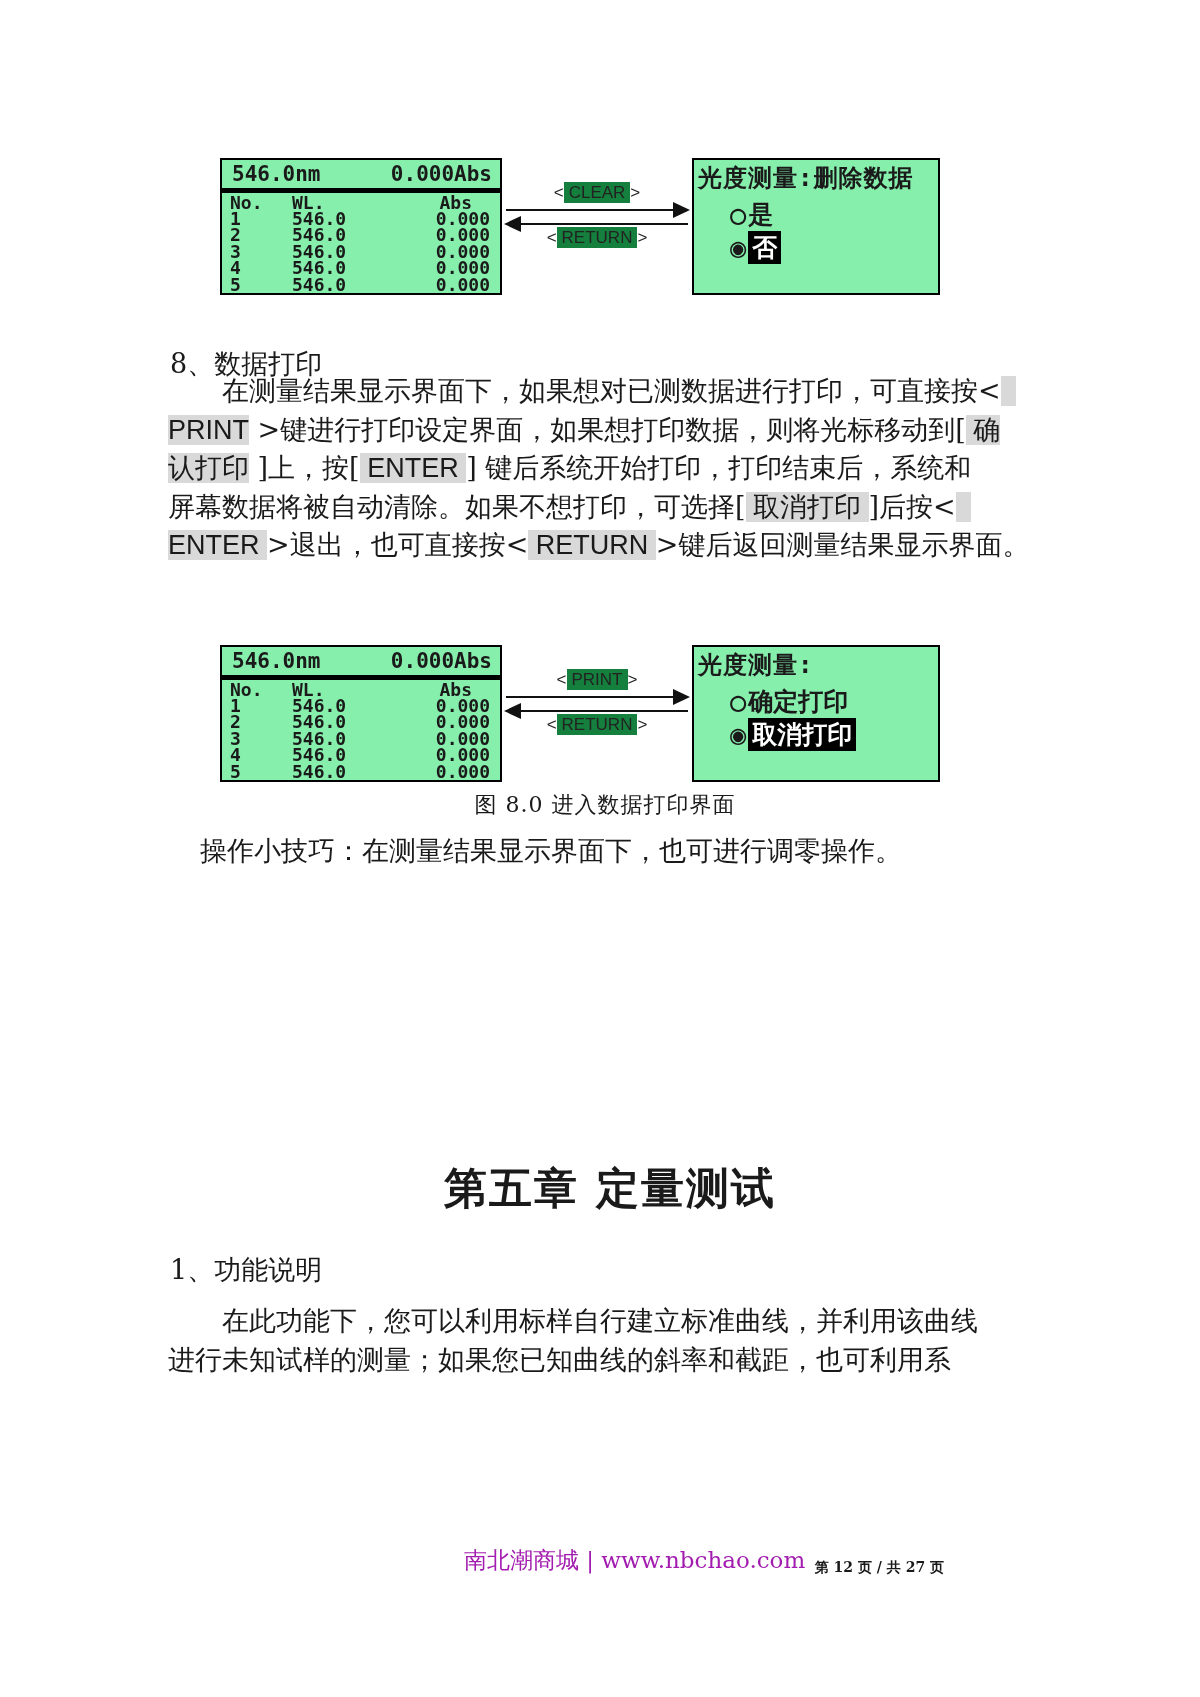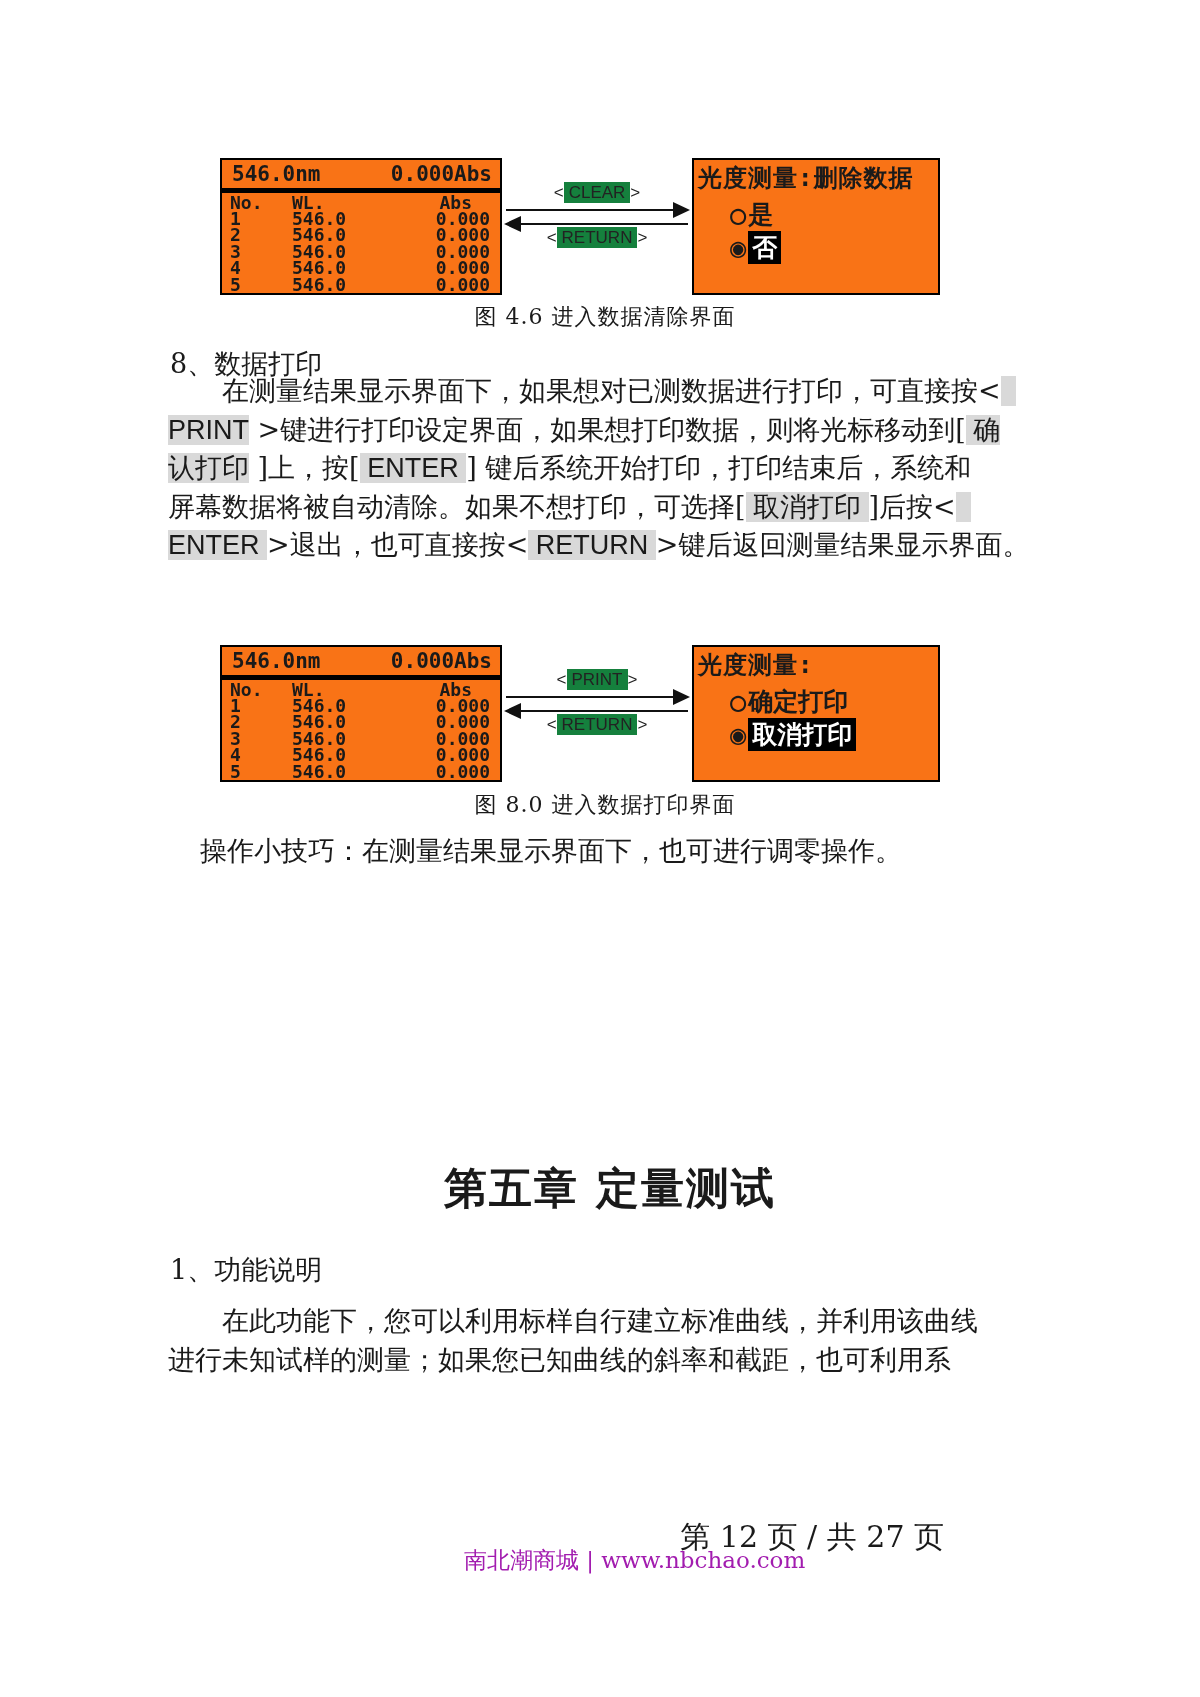--- a/index.html
+++ b/index.html
@@ -3,21 +3,21 @@
 <meta charset="utf-8">
 <style>
   html,body{margin:0;padding:0;background:#ffffff;}
   .page{position:relative;width:1200px;height:1697px;background:#fff;
         font-family:"DejaVu Serif", serif;color:#1a1a1a;overflow:hidden;}
 
   
   .figure{position:absolute;left:220px;width:720px;height:137px;display:flex;}
   #fig-0{top:158px;} #fig-1{top:645px;}
 
-  .lcd{border:2px solid #000;background:#f97316;box-sizing:border-box;
+  .lcd{border:2px solid #000;background:#86efac;box-sizing:border-box;
        font-family:"DejaVu Sans Mono", monospace;font-weight:bold;}
   .lcd-left{width:282px;display:flex;flex-direction:column;}
   .lcd-right{width:248px;}
 
   .lcd-header{display:flex;justify-content:space-between;align-items:center;
               padding:1px 8px 0 10px;height:28px;border-bottom:5px solid #000;
               font-size:21px;letter-spacing:0;}
   .lcd-table{flex:1;padding:2px 6px 0 8px;font-size:18px;line-height:16.4px;}
   .trow{display:grid;grid-template-columns:62px 118px 1fr;}
   .trow .c3{text-align:right;padding-right:4px;}
@@ -54,21 +54,21 @@
   .para .tline:first-child{text-indent:2em;}
   .hl{background:#d9d9d9;font-family:"Liberation Sans","DejaVu Serif",serif;}
   .tip{position:absolute;left:200px;top:833px;font-size:27px;white-space:pre;}
 
   .chapter{position:absolute;left:0;top:1160px;width:1220px;margin:0;text-align:center;
            font-size:43px;font-weight:bold;letter-spacing:2px;}
   #heading-5-1{top:1252px;}
   #para-5{top:1302px;}
 
   
-  .page-info{position:absolute;top:1517px;right:256px;font-size:30px;white-space:nowrap;}
+  .page-info{position:absolute;top:1559px;right:256px;font-size:14px;white-space:nowrap;font-weight:bold;}
   .site-info{position:absolute;top:1545px;left:464px;font-size:23px;color:#a21caf;white-space:nowrap;}
 </style>
 </head>
 <body>
 
 <div class="page">
 
   <section class="figure" id="fig-0">
     <div class="lcd lcd-left">
       <div class="lcd-header">
@@ -125,21 +125,20 @@
             <span class="radio">○</span>
             <span class="olabel">是</span>
           </div>
           <div class="opt">
             <span class="radio">◉</span>
             <span class="olabel inv">否</span>
           </div>
         </div>
     </div>
   </section>
-  <div class="caption" id="caption-0">图 4.6 进入数据清除界面</div>
 
   <h2 class="sec-heading" id="heading-8">8、数据打印</h2>
   <div class="para" id="para-8">
       <div class="tline"><span>在测量结果显示界面下，如果想对已测数据进行打印，可直接按&lt;</span><span class="hl">&nbsp;&nbsp;</span></div>
       <div class="tline"><span class="hl">PRINT</span><span> &gt;键进行打印设定界面，如果想打印数据，则将光标移动到[</span><span class="hl">&nbsp;确</span></div>
       <div class="tline"><span class="hl">认打印</span><span> ]上，按[</span><span class="hl">&nbsp;ENTER&nbsp;</span><span>] 键后系统开始打印，打印结束后，系统和</span></div>
       <div class="tline"><span>屏幕数据将被自动清除。如果不想打印，可选择[</span><span class="hl">&nbsp;取消打印&nbsp;</span><span>]后按&lt;</span><span class="hl">&nbsp;&nbsp;</span></div>
       <div class="tline"><span class="hl">ENTER&nbsp;</span><span>&gt;退出，也可直接按&lt;</span><span class="hl">&nbsp;RETURN&nbsp;</span><span>&gt;键后返回测量结果显示界面。</span></div>
     </div>
 

